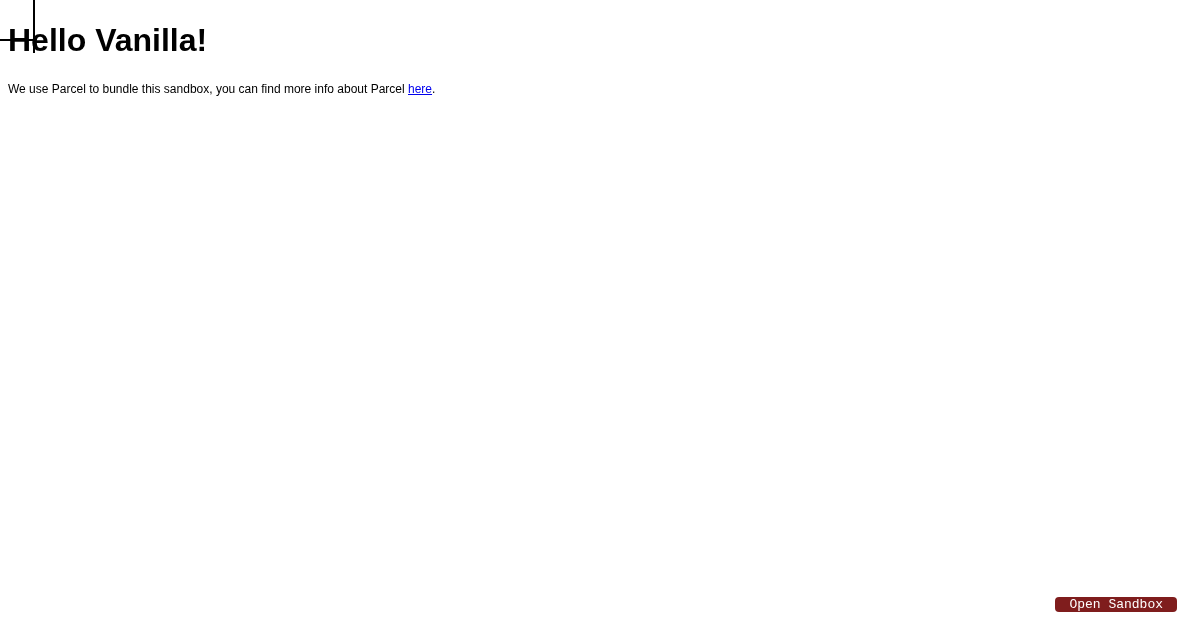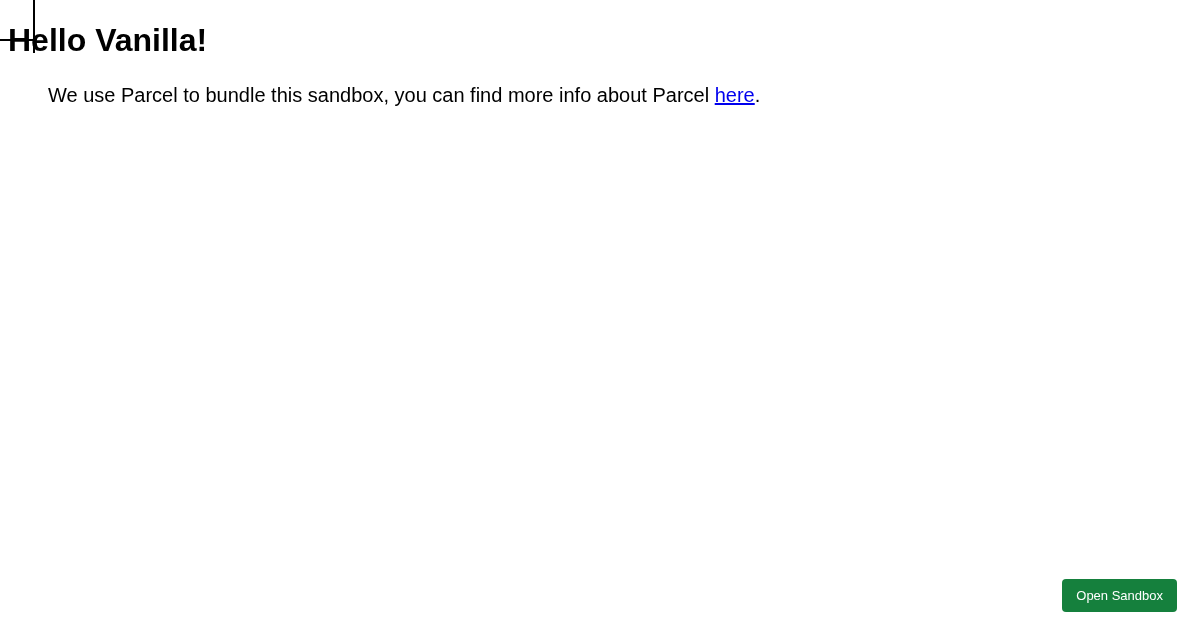--- a/index.html
+++ b/index.html
@@ -35,40 +35,39 @@
       padding: 8px;
     }
     h1 {
       font-size: 32px;
       font-weight: bold;
       color: #000000;
       margin-top: 14px;
       margin-bottom: 22px;
     }
     p {
-      font-size: 20px;
+      font-size: 12px;
       color: #000000;
       line-height: 1.4;
-      margin-left: 40px;
     }
     a {
       color: #0000EE;
       text-decoration: underline;
     }
     .open-sandbox-btn {
       position: absolute;
       bottom: 18px;
       right: 23px;
-      background: #15803d;
+      background: #7f1d1d;
       color: #ffffff;
       border: none;
       border-radius: 4px;
-      padding: 9px 14px;
+      padding: 0 14px;
       font-size: 13px;
-      font-family: Liberation Sans, sans-serif;
+      font-family: Liberation Mono, monospace;
       cursor: pointer;
     }
   </style>
 </head>
 <body>
 
 <div class="decoration-line-h"></div>
 <div class="decoration-line-v"></div>
 
 <div class="content">

